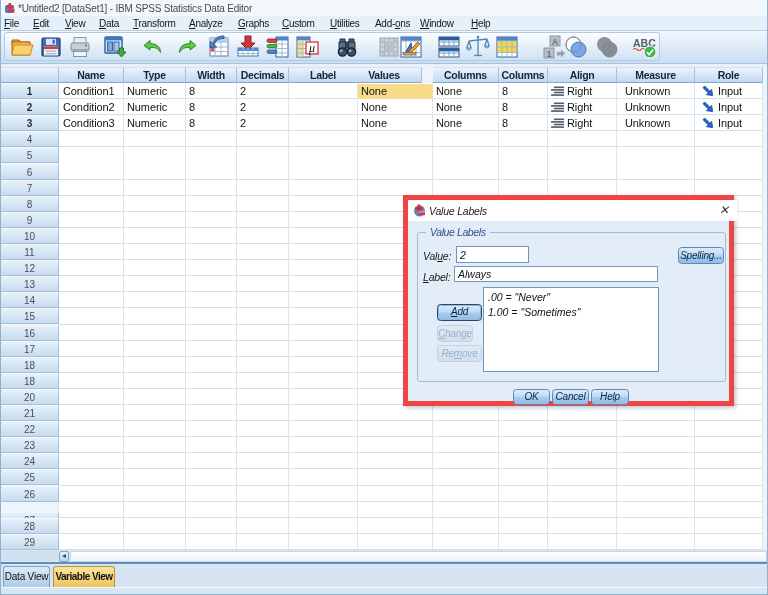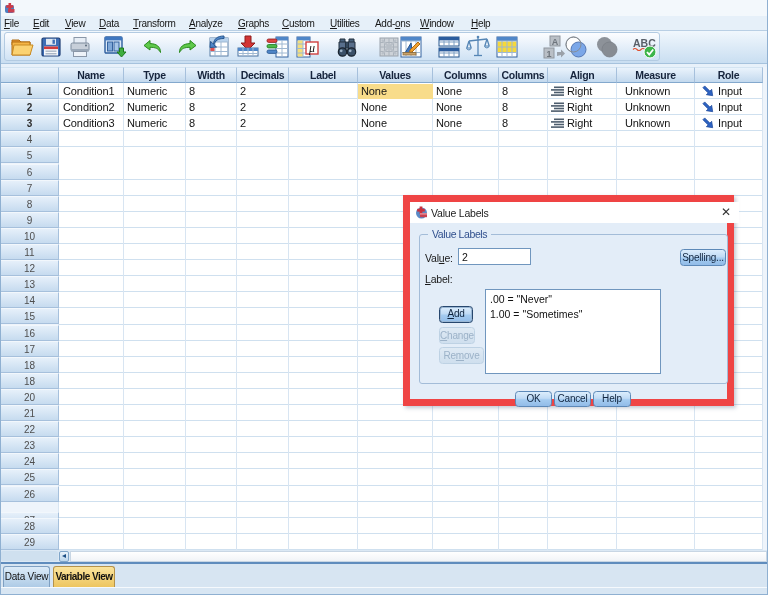--- a/index.html
+++ b/index.html
@@ -35,21 +35,21 @@
 #tabsep { position:absolute; left:0; top:562px; width:768px; height:2px; background:#5f8cbd; }
 #tabstrip { position:absolute; left:0; top:564px; width:768px; height:23px; background:#d7e5f2; }
 .tab { position:absolute; top:2px; height:21px; font-size:10px; letter-spacing:-0.2px; text-align:center; border:1px solid #7fa0c2; border-bottom:none; border-radius:3px 3px 0 0; padding:0; line-height:20px; color:#121212; white-space:nowrap; overflow:hidden; }
 #tab1 { left:3px; width:47px; background:linear-gradient(#dcebf8,#aecbe6); }
 #tab2 { left:53px; width:62px; background:linear-gradient(#fbe49c,#edc55f); font-weight:bold; border-color:#b5924a; letter-spacing:-0.5px; }
 
 #status { position:absolute; left:0; top:587px; width:768px; height:8px; background:#d8e6f3; box-shadow:0 1px 0 #f5f9fd inset, 0 -1px 0 #8fb0d1 inset; }
 #edgeL { position:absolute; left:0; top:0; width:1px; height:595px; background:#8fb0d1; }
 #edgeR { position:absolute; left:767px; top:0; width:1px; height:595px; background:#8fb0d1; }
 
-#dlg { position:absolute; left:403px; top:195px; width:331px; height:211px; background:#e3edf8; border:7px solid #ef4444; box-shadow:2px 2px 4px rgba(80,100,130,0.35); }
+#dlg { position:absolute; left:403px; top:195px; width:331px; height:211px; background:#e3edf8; border:5px solid #ef4444; box-shadow:2px 2px 4px rgba(80,100,130,0.35);font-style:italic; }
 #dlgtitle { position:absolute; left:0; top:0; width:329px; height:21px; background:#fff; }
 #dlgtitle span { position:absolute; left:21px; top:4.5px; font-size:10.5px; letter-spacing:-0.2px; color:#222; }
 #dlgx { position:absolute; right:8px; top:3px; font-size:12px; color:#333; font-weight:400; }
 #grp { position:absolute; left:9px; top:32px; width:309px; height:150px; border:1px solid #a3bcd8; border-radius:3px; }
 #grplbl { position:absolute; left:8px; top:-7px; background:#e3edf8; padding:0 4px; font-size:10.5px; letter-spacing:-0.4px; color:#31508e; }
 .lbl { position:absolute; font-size:10.5px; letter-spacing:-0.2px; color:#1a1a1a; }
 .inp { position:absolute; background:#fff; border:1px solid #7096be; font-size:10.5px; color:#111; padding:1px 3px; font-family:"Liberation Sans",sans-serif; }
 .btn { position:absolute; background:linear-gradient(#dcedfc 0%,#c0dbf5 45%,#a4cbf0 55%,#92bce8 100%); border:1px solid #5d89b8; border-radius:3.5px; font-size:10px; letter-spacing:-0.2px; color:#10253f; text-align:center; }
 .btn.dis { background:linear-gradient(#dfeaf4,#cfdfee); border-color:#bed2e4; color:#9cb2c8; }
 #addbtn { border:1.5px solid #27476e; box-shadow:0 0 0 1px #9ab7d4 inset; }
@@ -57,20 +57,21 @@
 u { text-decoration:underline; text-underline-offset:1px; }
 </style></head><body>
 
 <div id="title">
 <svg style="position:absolute;left:4px;top:2px" width="12" height="12" viewBox="0 0 12 12">
 <rect x="1" y="3" width="9" height="8" rx="2" fill="#4f7fc0"></rect>
 <rect x="4.5" y="1" width="2.6" height="7" fill="#d03a46"></rect>
 <rect x="2.3" y="3.2" width="7" height="2.6" fill="#d03a46"></rect>
 <rect x="4" y="7" width="6.5" height="3.5" fill="#c84050"></rect>
 </svg>
+<span>*Untitled2 [DataSet1] - IBM SPSS Statistics Data Editor</span>
 </div>
 
 <div id="menu">
     <span class="mi" style="left:4px"><u>F</u>ile</span>
     <span class="mi" style="left:33px"><u>E</u>dit</span>
     <span class="mi" style="left:65px"><u>V</u>iew</span>
     <span class="mi" style="left:99px"><u>D</u>ata</span>
     <span class="mi" style="left:133px"><u>T</u>ransform</span>
     <span class="mi" style="left:189px"><u>A</u>nalyze</span>
     <span class="mi" style="left:238px"><u>G</u>raphs</span>
@@ -236,21 +237,21 @@
     <div class="vl" style="left:616px"></div>
     <div class="vl" style="left:694px"></div>
     <div class="vl" style="left:762px"></div>
   <div id="selcell"></div>
   <div class="hc" style="left:1px;width:58px"></div>
     <div class="hc" style="left:59px;width:65px">Name</div>
     <div class="hc" style="left:124px;width:62px">Type</div>
     <div class="hc" style="left:186px;width:51px">Width</div>
     <div class="hc" style="left:237px;width:52px">Decimals</div>
     <div class="hc" style="left:289px;width:69px">Label</div>
-    <div class="hc" style="left:358px;width:75px">Values</div>
+    <div class="hc" style="left:347px;width:75px">Values</div>
     <div class="hc" style="left:433px;width:66px">Columns</div>
     <div class="hc" style="left:499px;width:49px">Columns</div>
     <div class="hc" style="left:548px;width:69px">Align</div>
     <div class="hc" style="left:617px;width:78px">Measure</div>
     <div class="hc" style="left:695px;width:68px">Role</div>
   <div class="rh" style="top:16.0px;height:16.1px;font-weight:bold;color:#2c2c2c">1</div>
     <div class="rh" style="top:32.1px;height:16.1px;font-weight:bold;color:#2c2c2c">2</div>
     <div class="rh" style="top:48.2px;height:16.1px;font-weight:bold;color:#2c2c2c">3</div>
     <div class="rh" style="top:64.3px;height:16.1px;color:#4e4e4e">4</div>
     <div class="rh" style="top:80.4px;height:16.1px;color:#4e4e4e">5</div>
@@ -369,20 +370,21 @@
     <span>Value Labels</span>
     <div id="dlgx">✕</div>
   </div>
   <div id="grp">
       <div id="grplbl">Value Labels</div>
     </div>
   <div class="lbl" style="left:15px;top:50px">Val<u>u</u>e:</div>
   <div class="inp" style="left:48px;top:46px;width:73px;height:17px;line-height:14px">2</div>
   <div class="btn" style="left:270px;top:47px;width:46px;height:17px;line-height:15px">Spelling...</div>
   <div class="lbl" style="left:15px;top:71px"><u>L</u>abel:</div>
-  <div class="btn" id="addbtn" style="left:29px;top:104px;width:34px;height:17px;line-height:14px"><u>A</u>dd</div>
+  <div class="inp" style="left:46px;top:66px;width:204px;height:16px;line-height:13px">Always</div>
+  <div class="btn" id="addbtn" style="left:29px;top:104px;width:45px;height:17px;line-height:14px"><u>A</u>dd</div>
   <div class="btn dis" style="left:29px;top:124.5px;width:36px;height:17px;line-height:15px"><u>C</u>hange</div>
   <div class="btn dis" style="left:29px;top:145px;width:45px;height:17px;line-height:15px">Re<u>m</u>ove</div>
   <div id="list">.00 = "Never"<br>1.00 = "Sometimes"</div>
   <div class="btn" style="left:105px;top:189px;width:37px;height:16px;line-height:14px">OK</div>
   <div class="btn" style="left:144px;top:189px;width:37px;height:16px;line-height:14px">Cancel</div>
   <div class="btn" style="left:183px;top:189px;width:38px;height:16px;line-height:14px">Help</div>
 </div>
 
 </body></html>

